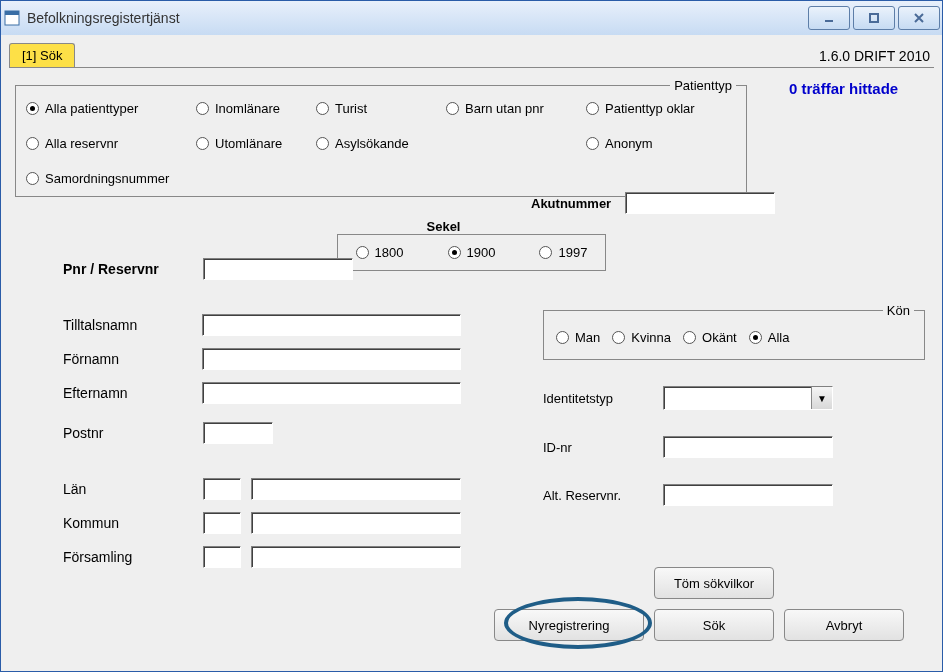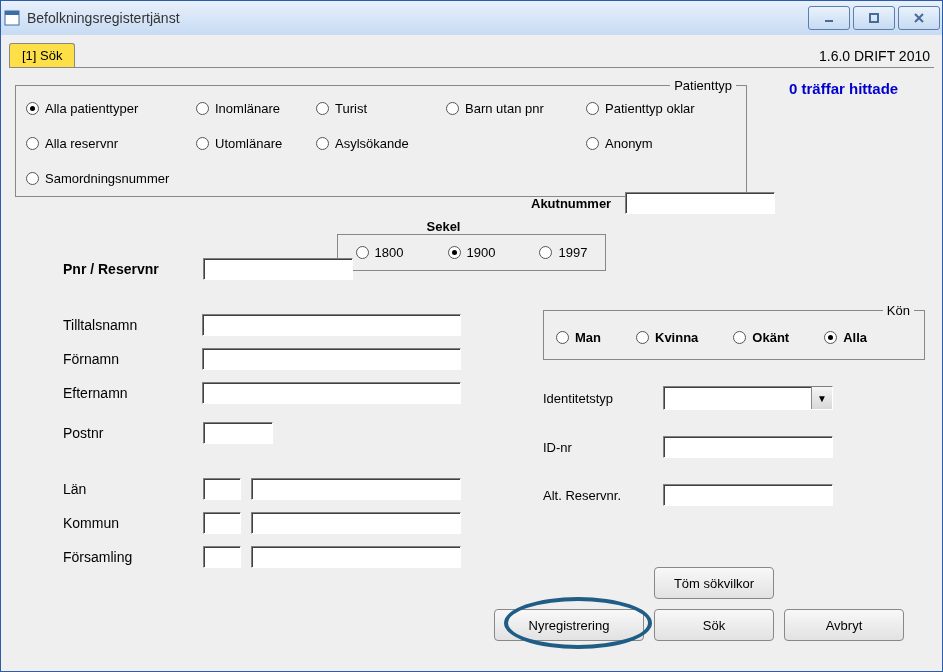--- a/index.html
+++ b/index.html
@@ -199,23 +199,22 @@
     top: 124px;
     display: flex;
     align-items: center;
   }
   .akut-row .albl { font-weight: bold; margin-right: 14px; }
   .kon-box {
     width: 360px;
   }
   .kon-opts {
     display: flex;
-    gap: 35px;
+    gap: 12px;
     padding: 4px 2px;
-    font-weight: bold;
   }
   .rfield {
     display: flex;
     align-items: center;
     margin-top: 26px;
   }
   .rfield .rlbl { width: 120px; }
   .select {
     position: relative;
     width: 170px;

